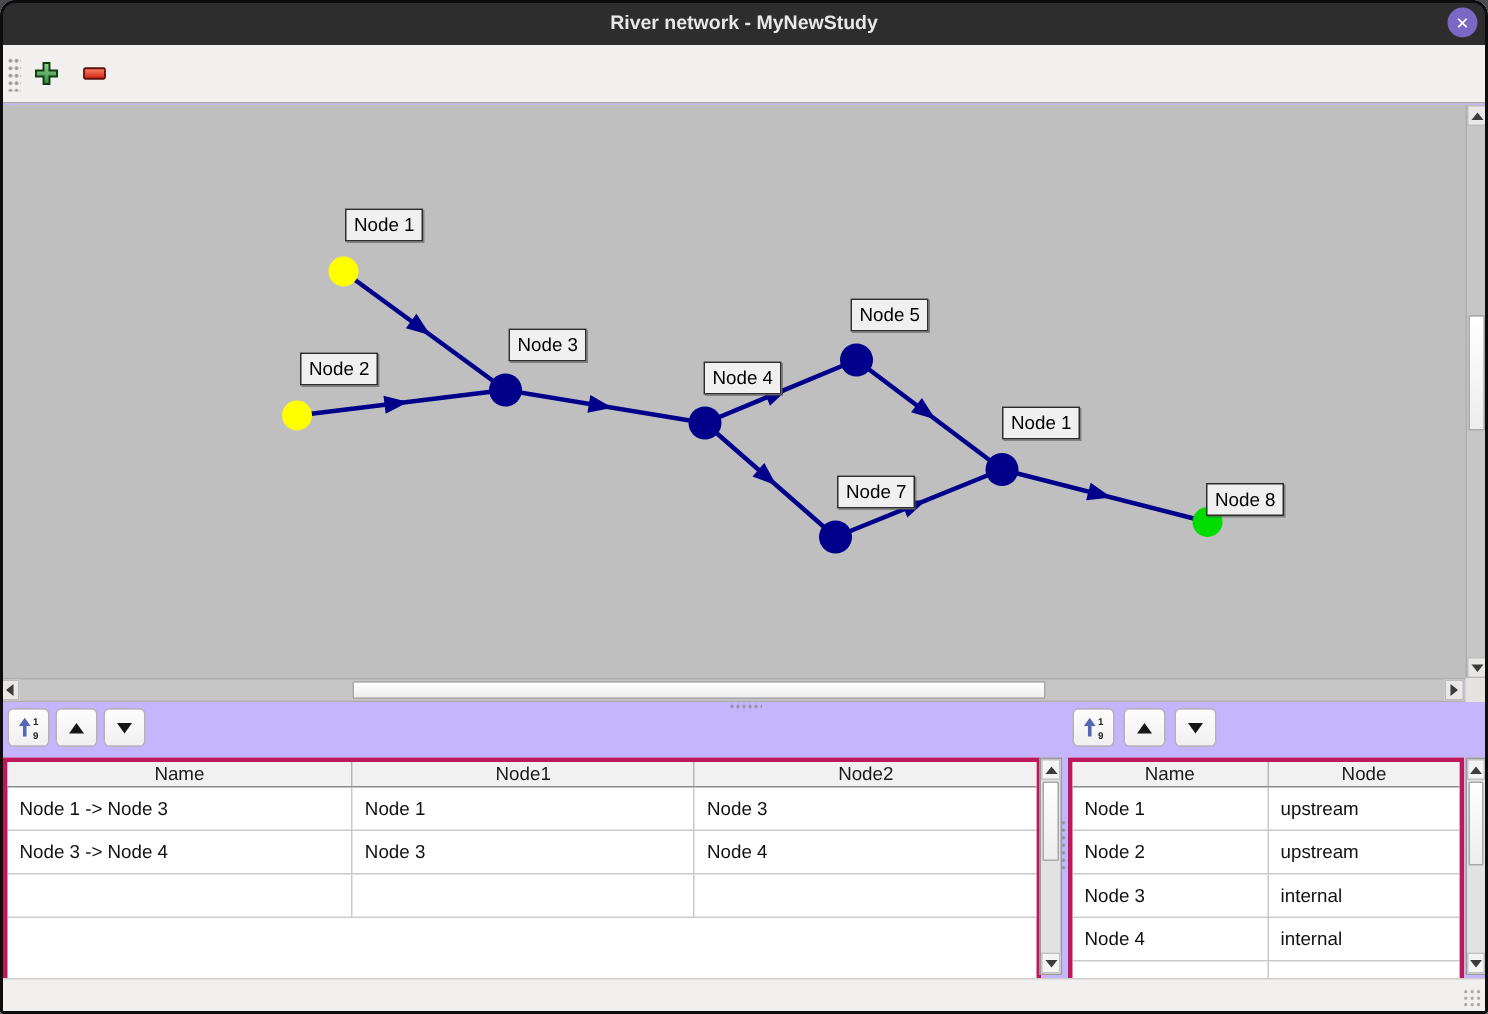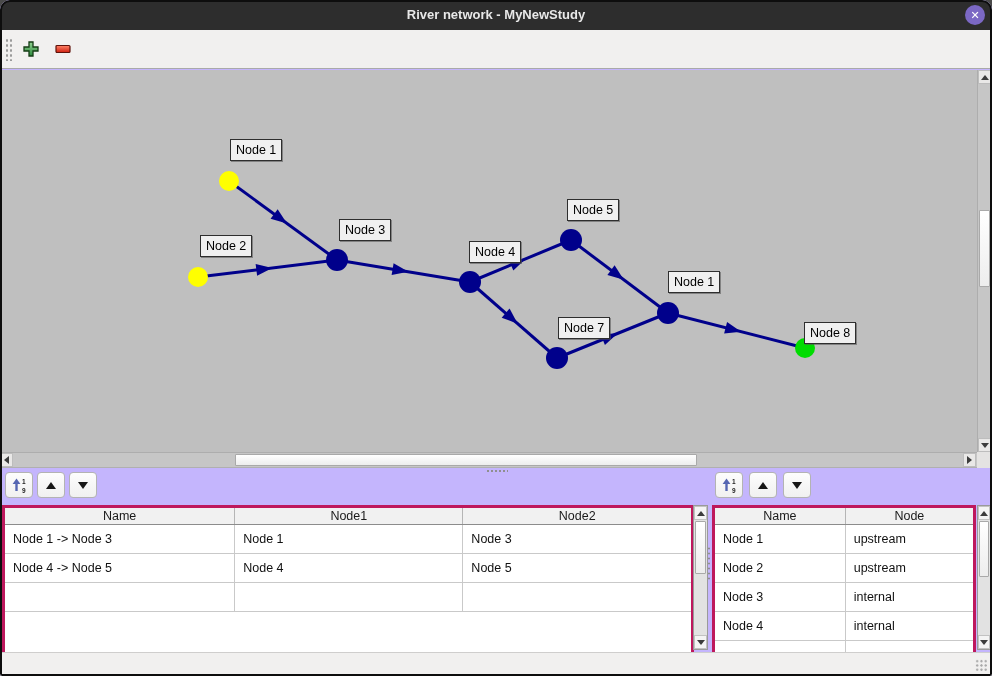--- a/index.html
+++ b/index.html
@@ -289,23 +289,23 @@
             <th>Node2</th>
           </tr>
         </thead>
         <tbody>
           <tr>
             <td>Node 1 -&gt; Node 3</td>
             <td>Node 1</td>
             <td>Node 3</td>
           </tr>
           <tr>
-            <td>Node 4 -&gt; Node 5</td>
+            <td>Node 3 -&gt; Node 4</td>
+            <td>Node 3</td>
             <td>Node 4</td>
-            <td>Node 5</td>
           </tr>
           <tr>
             <td></td>
             <td></td>
             <td></td>
           </tr>
         </tbody>
       </table>
   </div>
   <div class="tbl-scroll" style="left:693px;">

